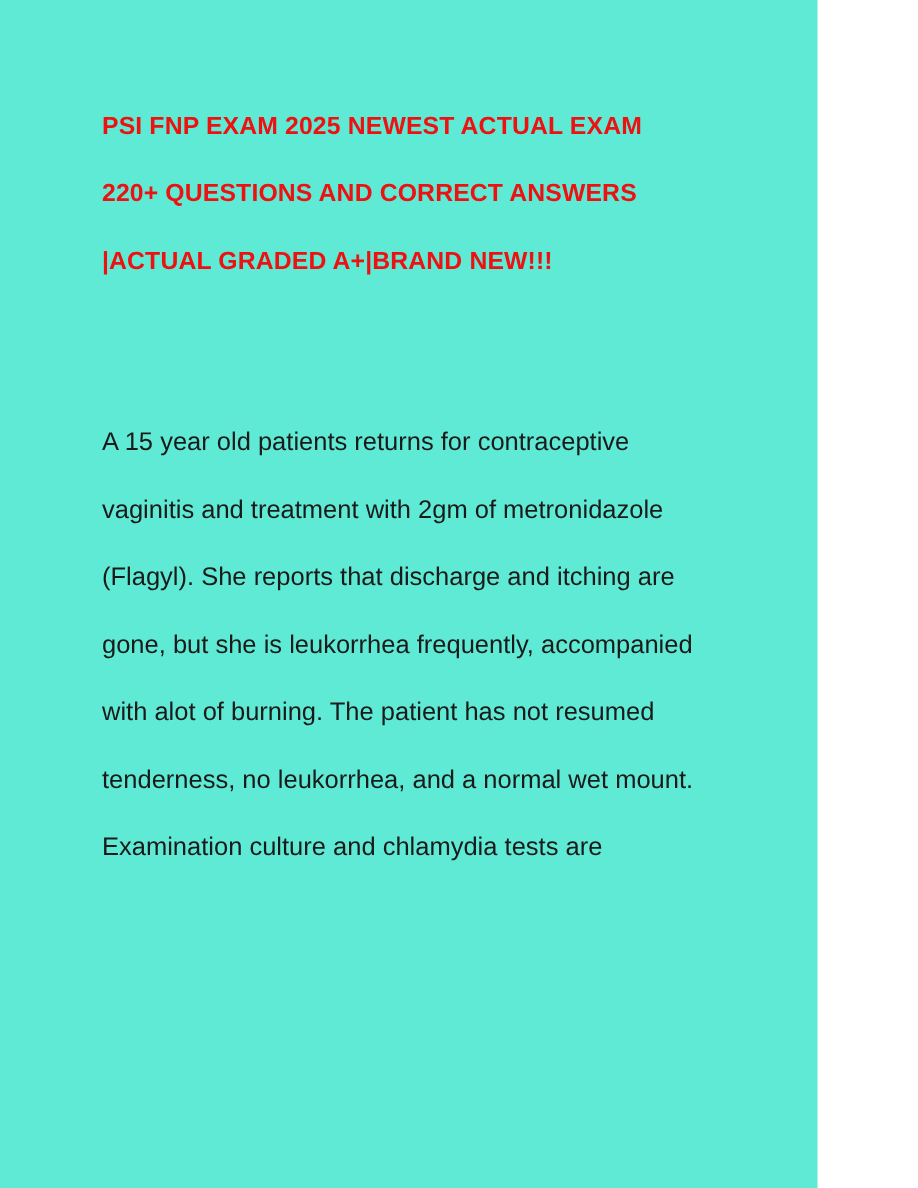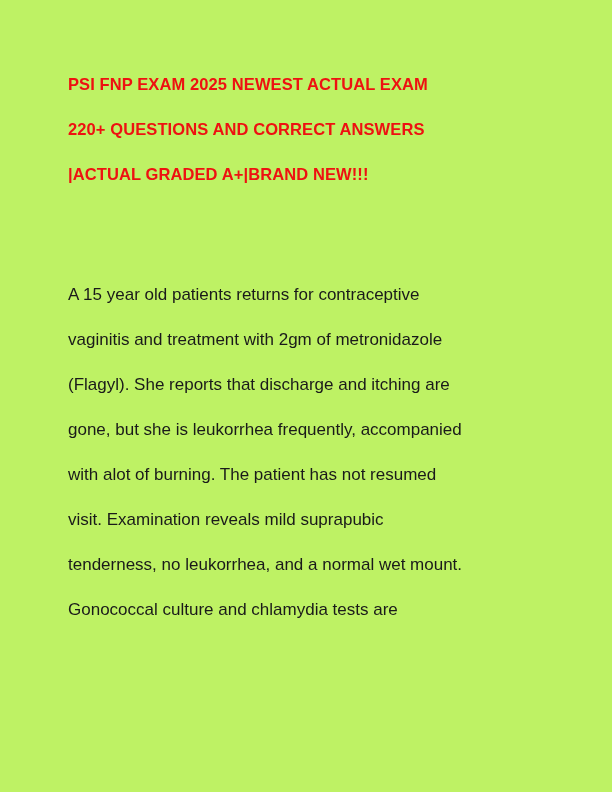--- a/index.html
+++ b/index.html
@@ -9,23 +9,23 @@
   body {
     width: 612px;
     height: 792px;
     background: #ffffff;
     font-family: "Liberation Sans", sans-serif;
     overflow: hidden;
   }
 
   .page {
     position: relative;
-    width: 612px;
+    width: 545px;
     height: 792px;
-    background: #bef264;
+    background: #5eead4;
     box-sizing: border-box;
   }
 
   .content {
     position: absolute;
     left: 68px;
     top: 0;
     width: 480px;
   }
 
@@ -87,20 +87,19 @@
       </h1>
     </div>
 
     <div class="body-block">
       <p class="body-paragraph">
         <span class="body-line">A 15 year old patients returns for contraceptive</span>
         <span class="body-line">vaginitis and treatment with 2gm of metronidazole</span>
         <span class="body-line">(Flagyl). She reports that discharge and itching are</span>
         <span class="body-line">gone, but she is leukorrhea frequently, accompanied</span>
         <span class="body-line">with alot of burning. The patient has not resumed</span>
-        <span class="body-line">visit. Examination reveals mild suprapubic</span>
         <span class="body-line">tenderness, no leukorrhea, and a normal wet mount.</span>
-        <span class="body-line">Gonococcal culture and chlamydia tests are</span>
+        <span class="body-line">Examination culture and chlamydia tests are</span>
       </p>
     </div>
 
   </div>
 </div>
 
 </body></html>

